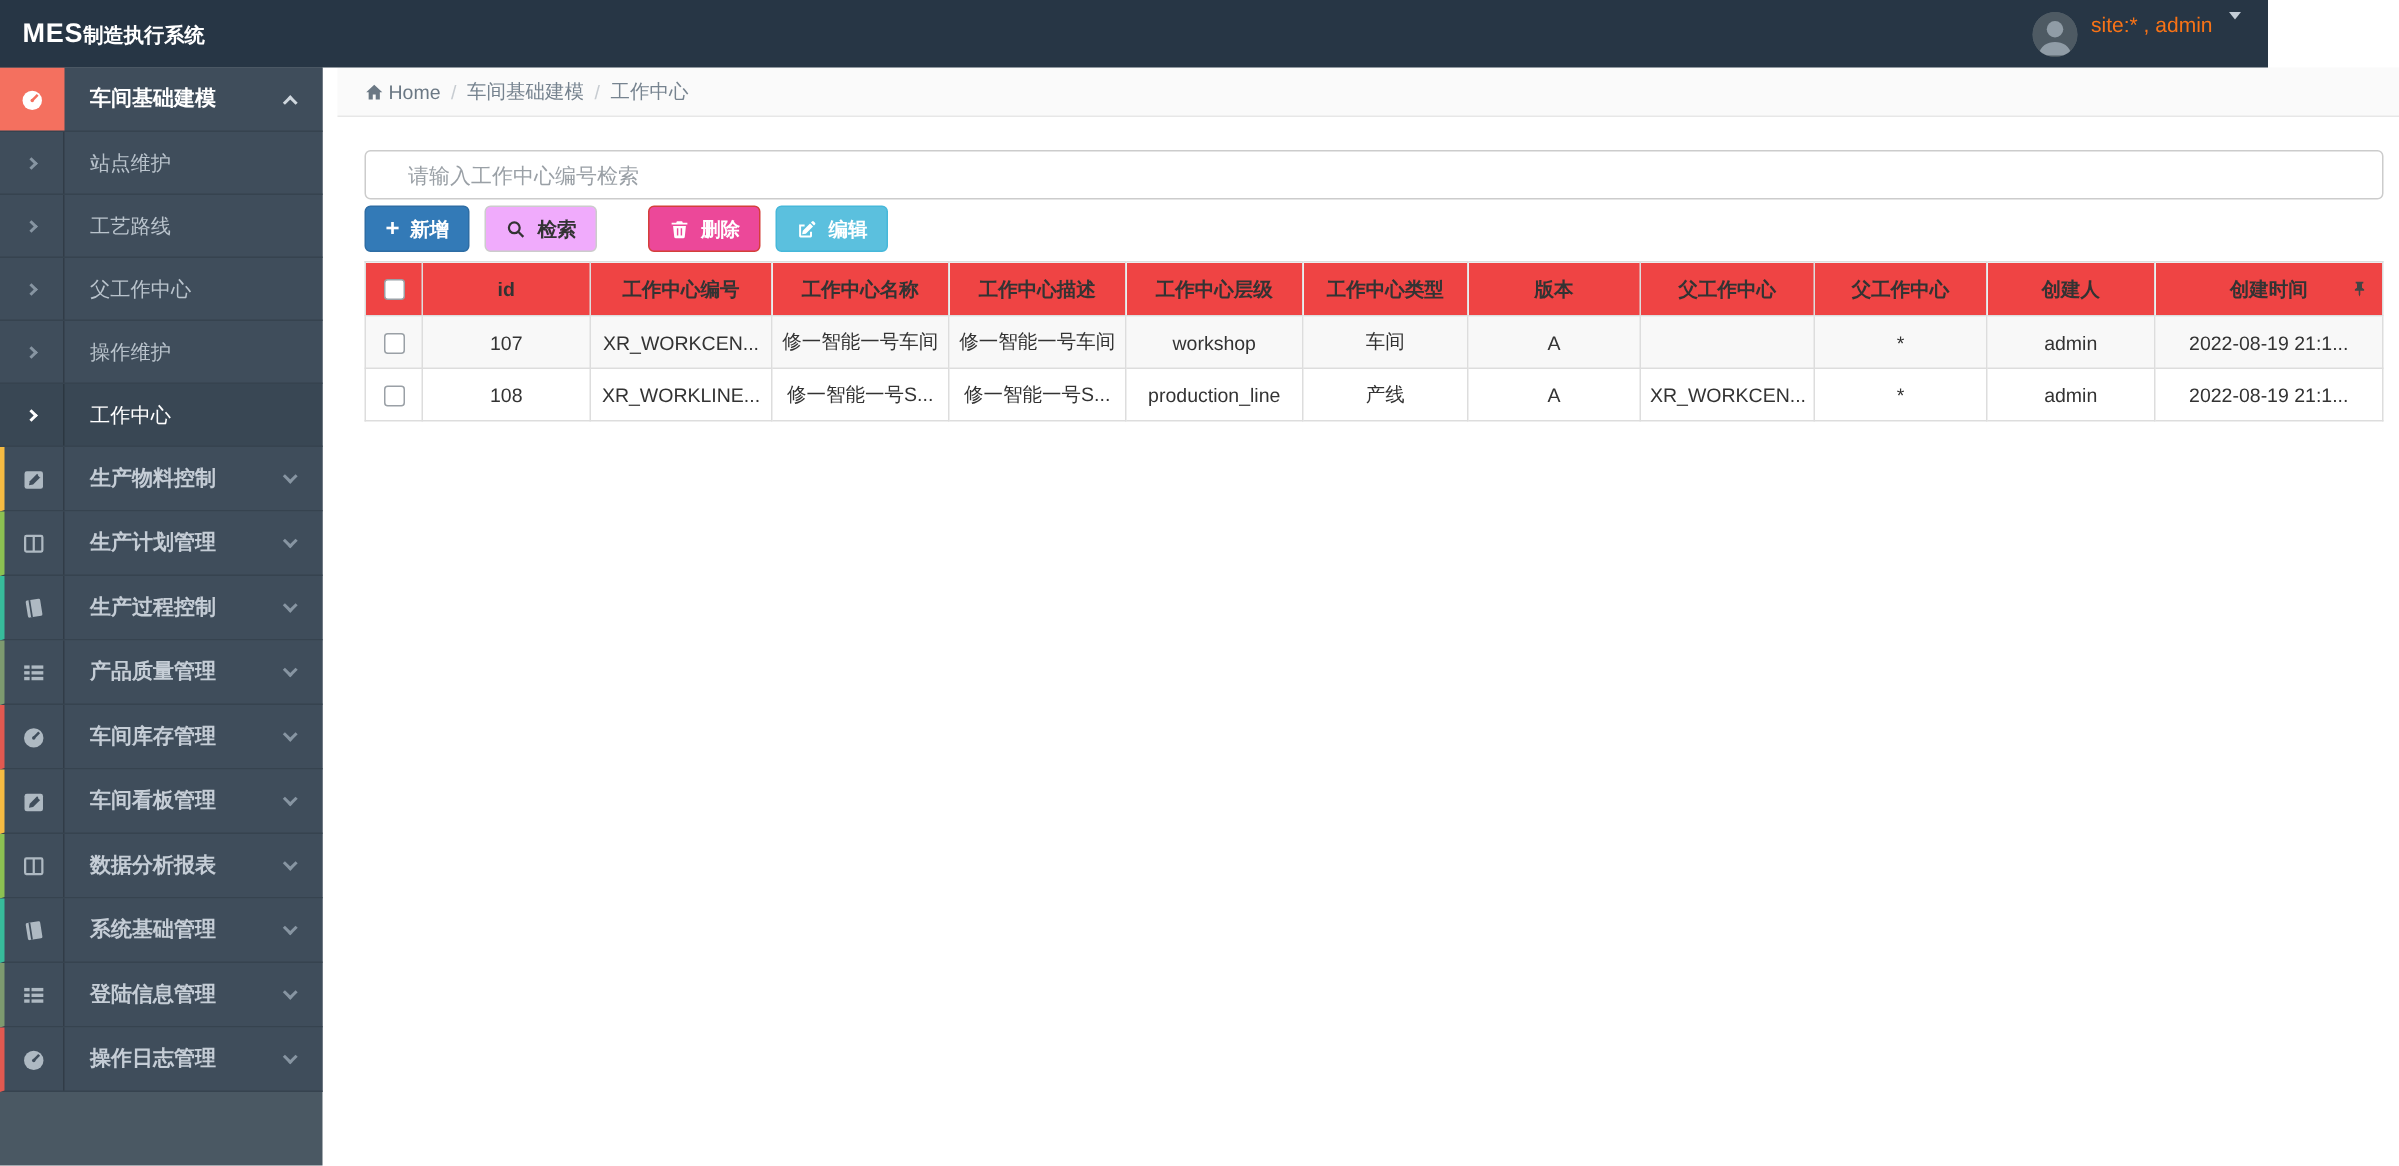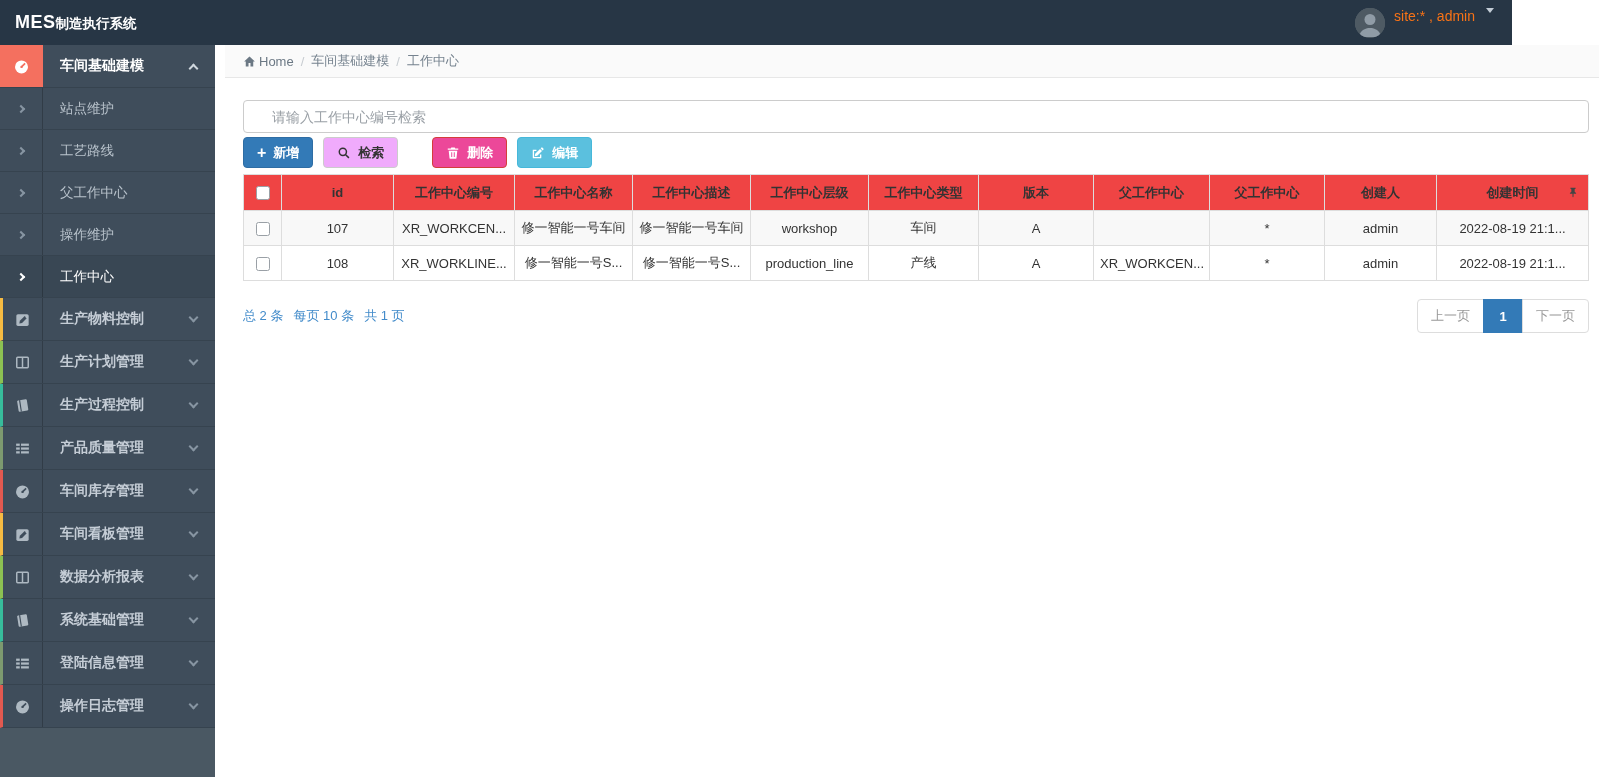--- a/index.html
+++ b/index.html
@@ -384,26 +384,14 @@
           <td>产线</td>
           <td>A</td>
           <td>XR_WORKCEN...</td>
           <td>*</td>
           <td>admin</td>
           <td>2022-08-19 21:1...</td>
         </tr>
       </tbody>
     </table>
 
-    <div class="pager-row">
-      <div class="pager-info">
-        <span>总 2 条</span>
-        <span>每页 10 条</span>
-        <span>共 1 页</span>
-      </div>
-      <div class="pager">
-        <button class="page-btn first">上一页</button>
-        <button class="page-btn active">1</button>
-        <button class="page-btn last">下一页</button>
-      </div>
-    </div>
   </div>
 </div>
 
 </body></html>

